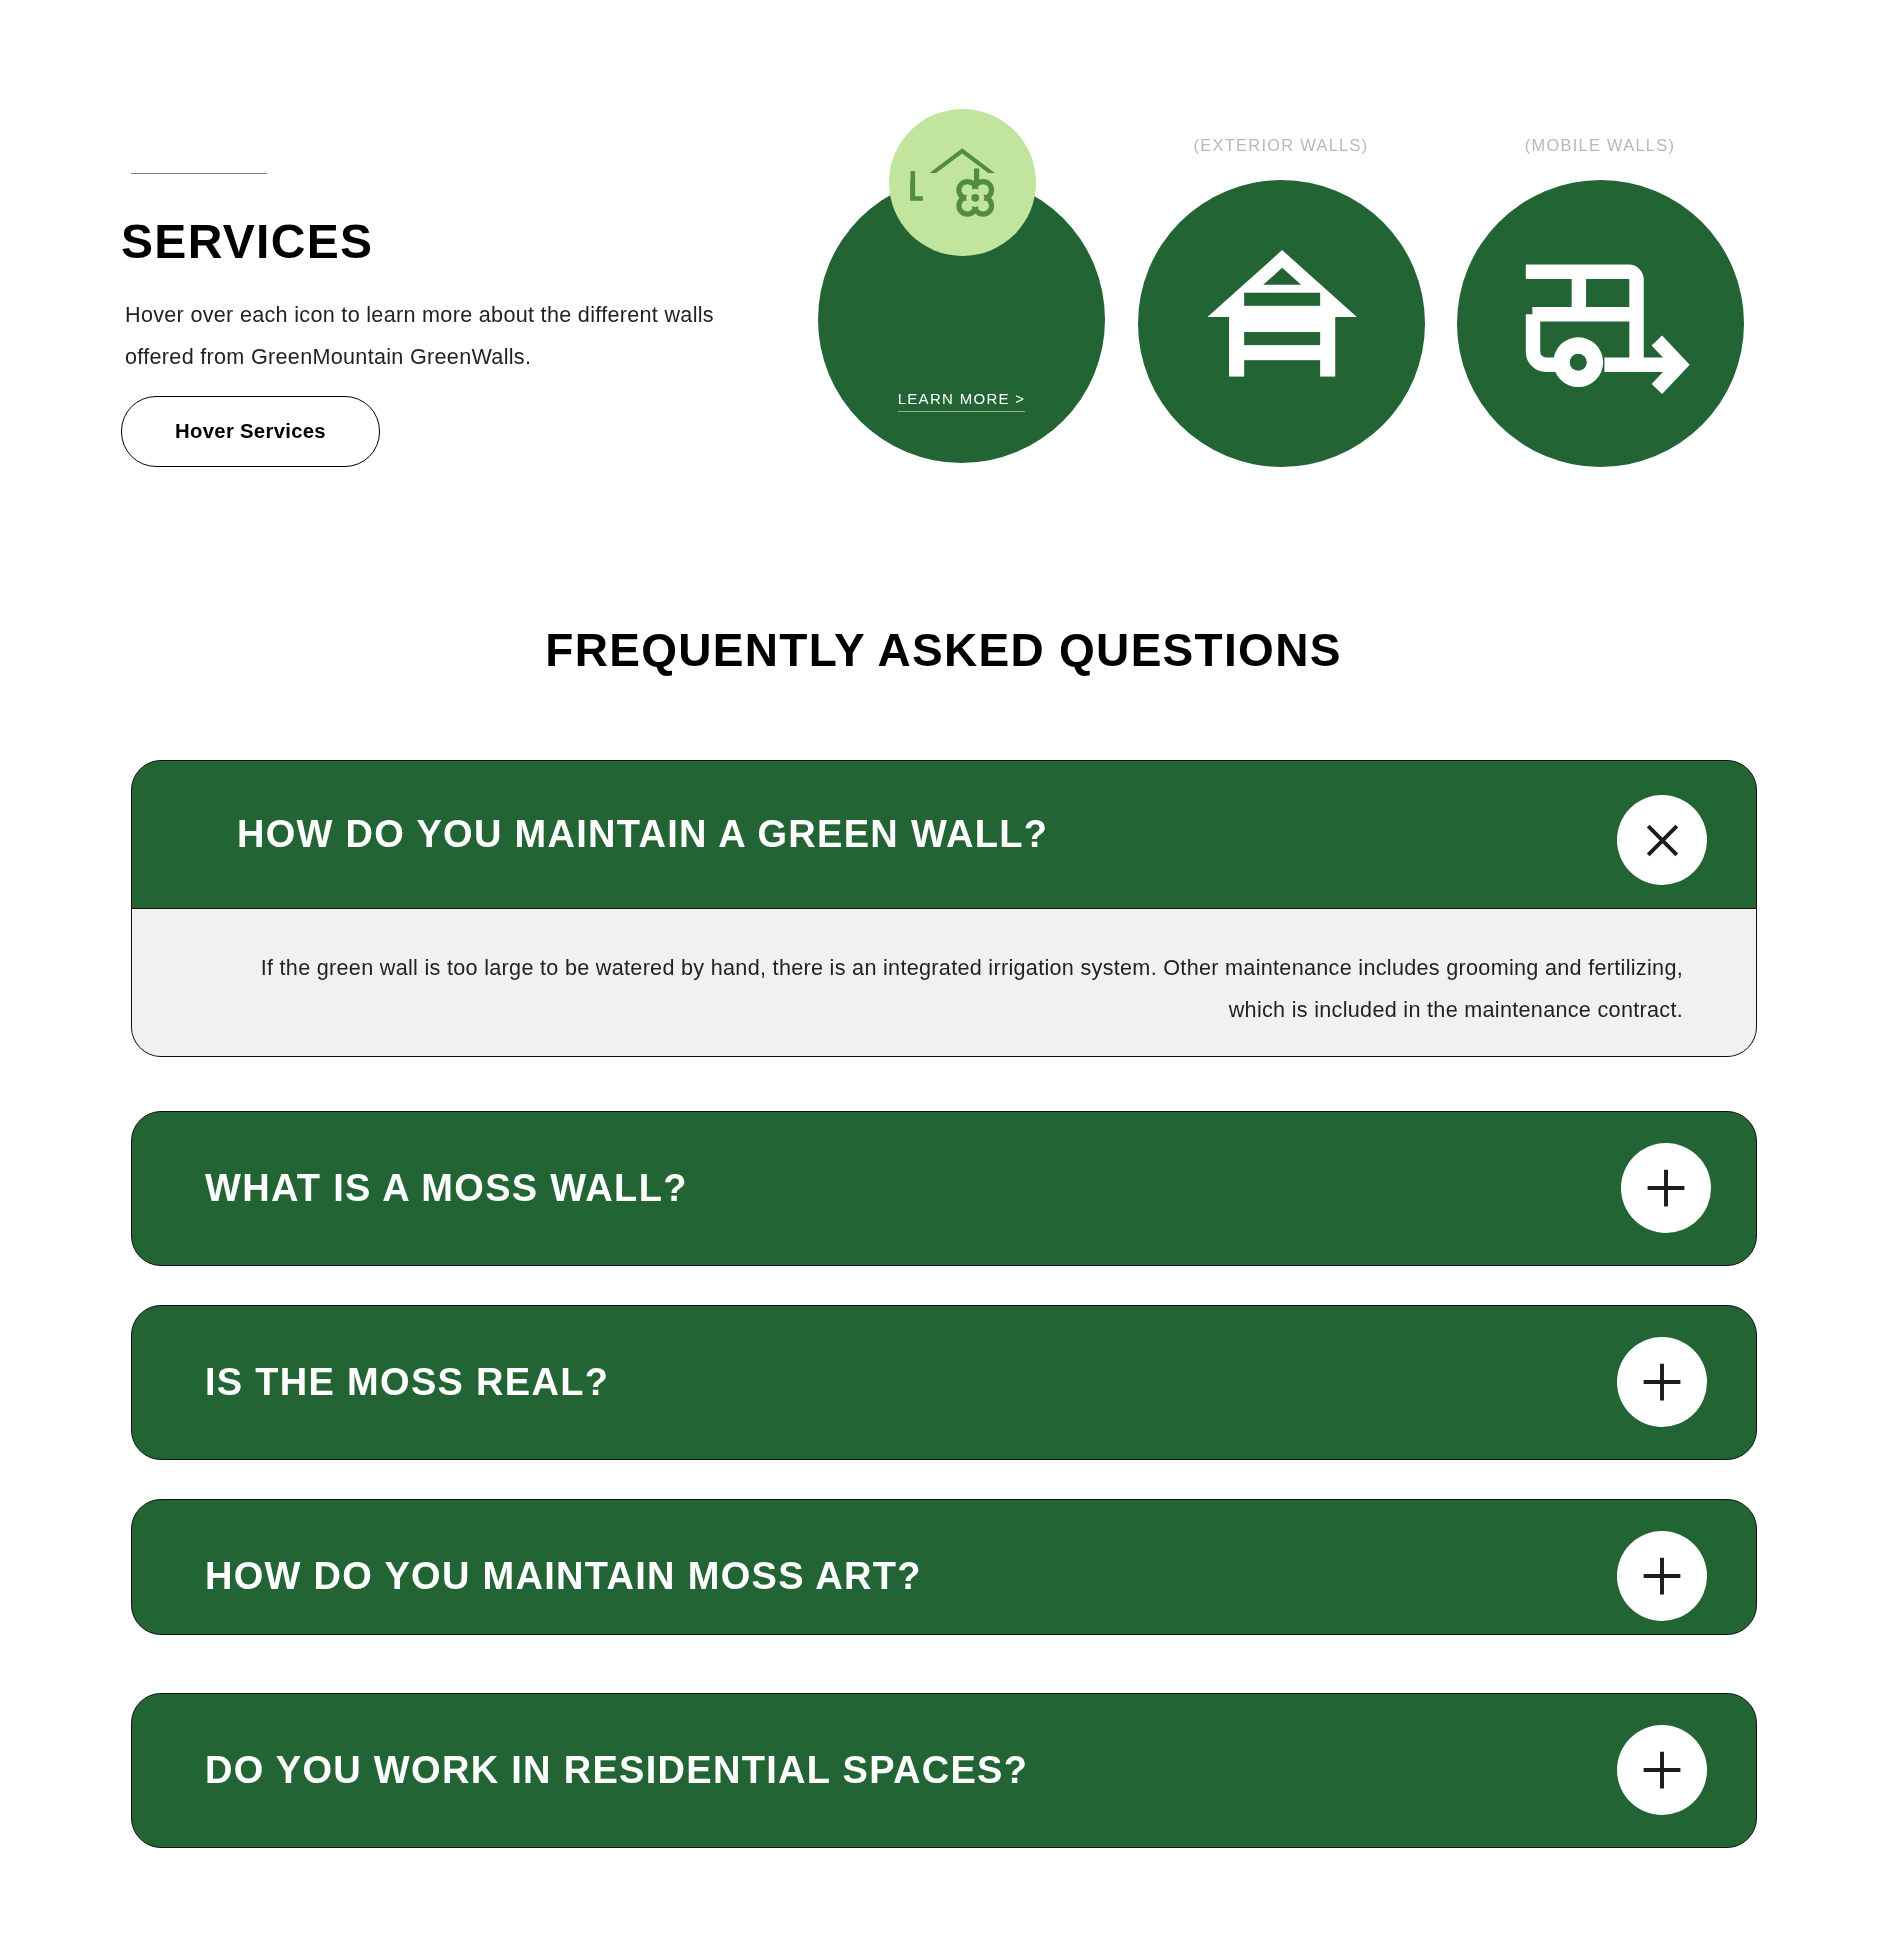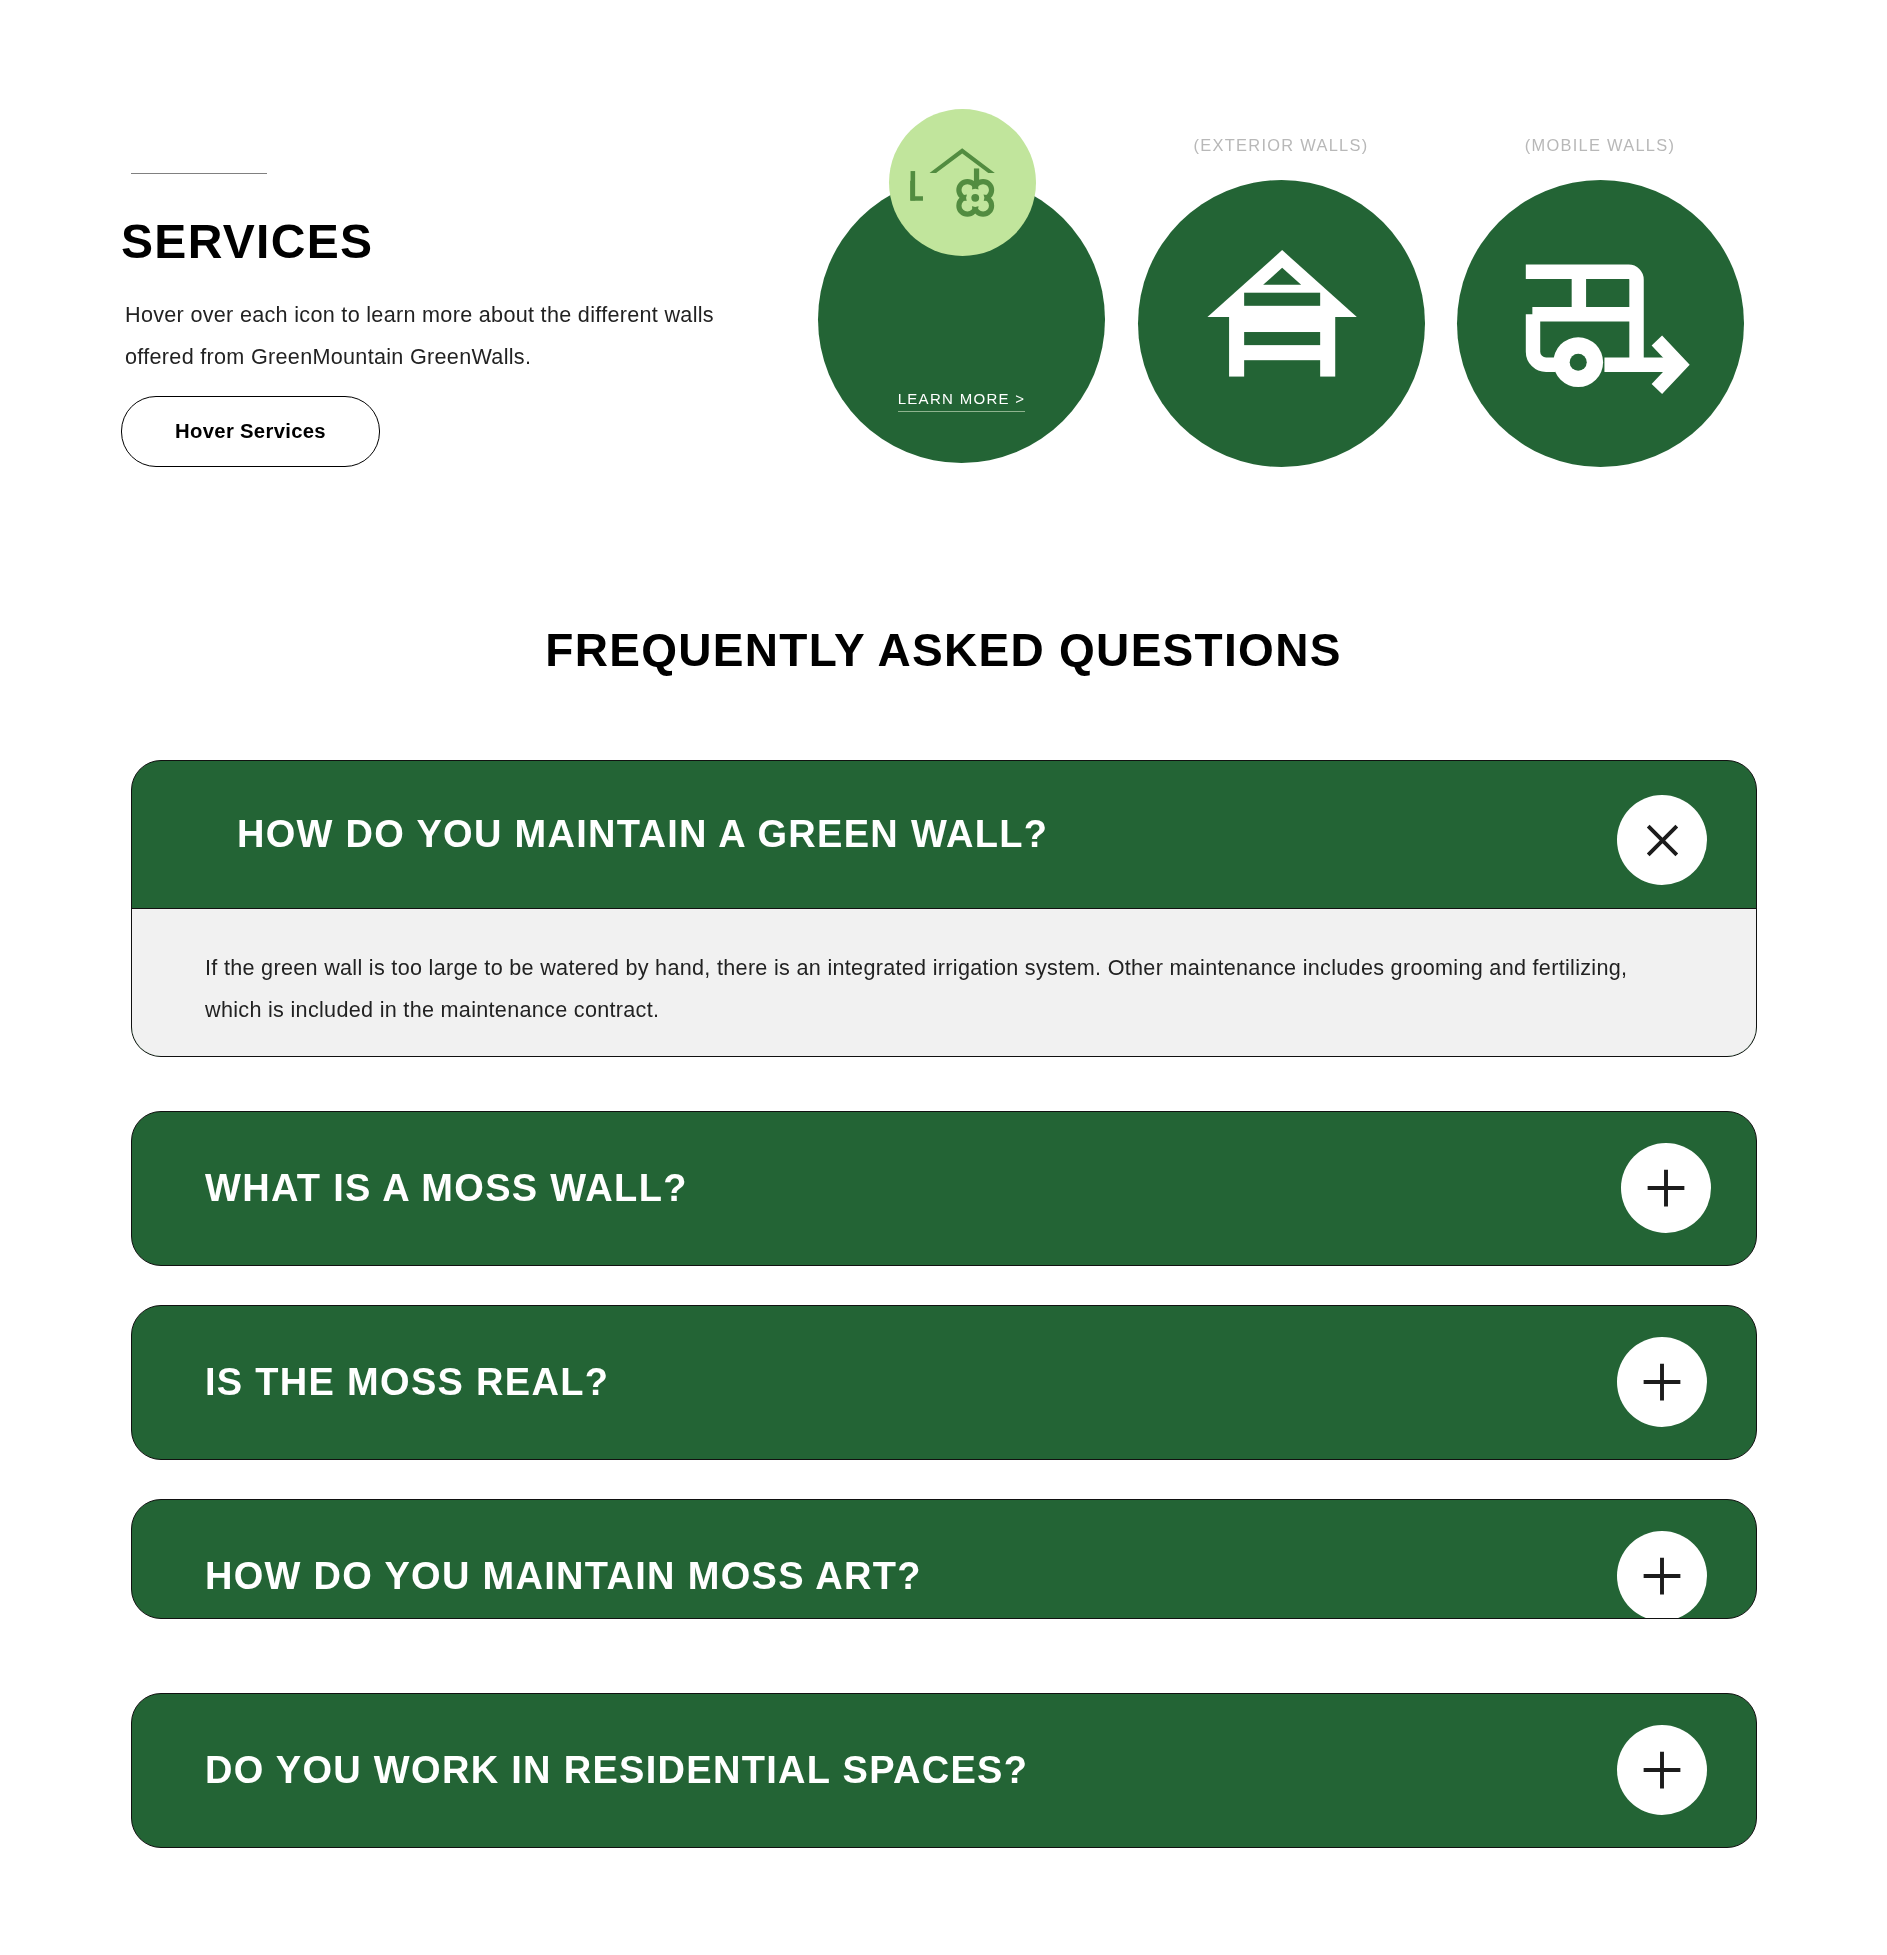--- a/index.html
+++ b/index.html
@@ -24,21 +24,21 @@
   .learn-more { color:#fff; font-size:15px; letter-spacing:1.3px; text-align:center; width:287px; }
   .learn-more span { border-bottom:1.3px solid #8fb38f; padding-bottom:4px; cursor:pointer; }
 
   
   .faq-title { left:0; width:1887px; top:623px; text-align:center; font-size:46px; font-weight:700; letter-spacing:1.3px; color:#000; }
   .faq-item { left:131px; width:1626px; box-sizing:border-box; border:1.3px solid #111; border-radius:30px; overflow:hidden; background:#236435; }
   .faq-head { height:153px; position:relative; display:flex; align-items:center; cursor:pointer; }
   .faq-q { margin-left:73px; color:#fff; font-size:38px; font-weight:700; letter-spacing:1.3px; white-space:nowrap; }
   .faq-toggle { position:absolute; width:90px; height:90px; border-radius:50%; background:#fff; top:31px; display:flex; align-items:center; justify-content:center; cursor:pointer; }
   .faq-body { background:#f1f1f1; border-top:1.3px solid #111; padding:38px 73px 0 73px; height:148px; box-sizing:border-box; }
-  .faq-a { font-size:21.6px; line-height:42px; color:#222; letter-spacing:0.3px; }
+  .faq-a { font-size:21.6px; line-height:42px; color:#222; letter-spacing:0.3px;text-align:right; }
 </style>
 </head>
 <body>
 
 <div class="abs rule"></div>
 <div class="abs services-title">SERVICES</div>
 <div class="abs services-desc">Hover over each icon to learn more about the different walls offered from GreenMountain GreenWalls.</div>
 <div class="abs view-btn">Hover Services</div>
 
 <div class="abs svc-circle" style="left:818px; top:176px;">
@@ -127,21 +127,21 @@
   <div class="faq-head">
     <div class="faq-q">IS THE MOSS REAL?</div>
     <div class="faq-toggle" style="left:1485px; top:31px;">
       <svg width="42" height="42" viewBox="0 0 64 64">
         <path d="M32,4 V60 M4,32 H60" stroke="#1c1c1c" stroke-width="6" fill="none"></path>
       </svg>
     </div>
   </div>
 </div>
 
-<div class="abs faq-item" style="top:1499px; height:120px;">
+<div class="abs faq-item" style="top:1499px; height:136px;">
   <div class="faq-head">
     <div class="faq-q">HOW DO YOU MAINTAIN MOSS ART?</div>
     <div class="faq-toggle" style="left:1485px; top:31px;">
       <svg width="42" height="42" viewBox="0 0 64 64">
         <path d="M32,4 V60 M4,32 H60" stroke="#1c1c1c" stroke-width="6" fill="none"></path>
       </svg>
     </div>
   </div>
 </div>
 

